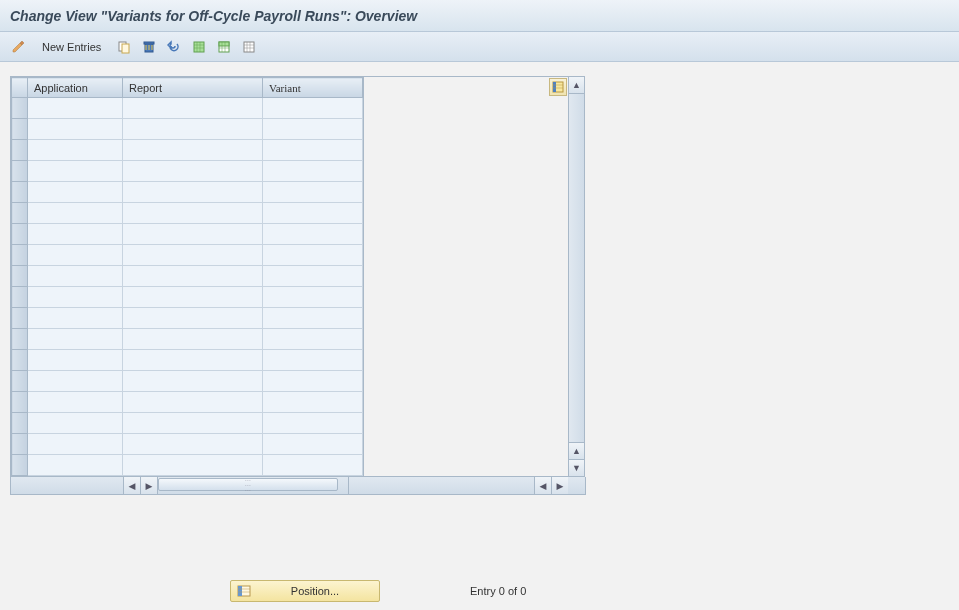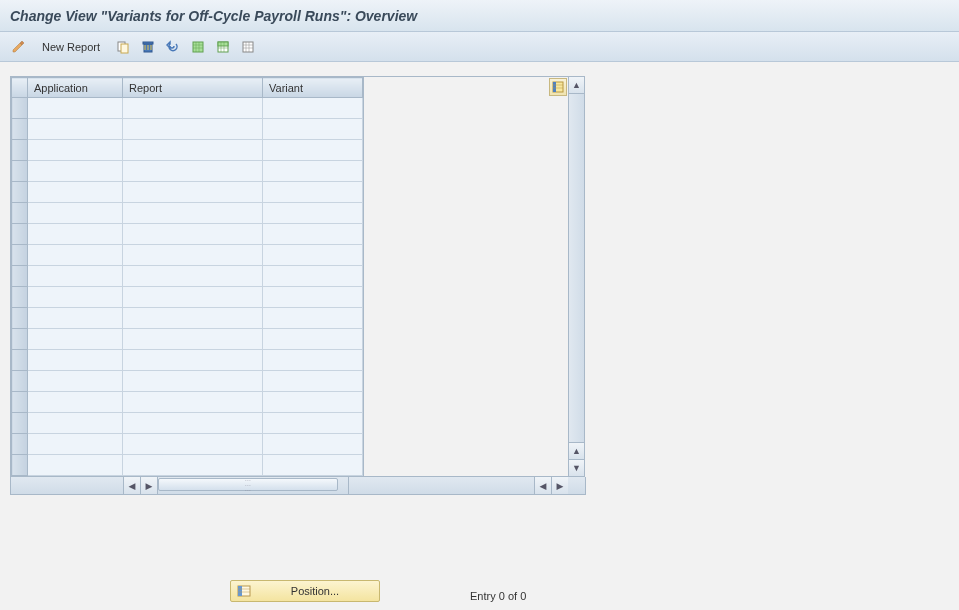--- a/index.html
+++ b/index.html
@@ -99,21 +99,21 @@
       width: 16px;
       background: linear-gradient(to right, #d8e2ec, #c4d2e0);
       border: 1px solid #a8b8c8;
     }
     .data-table th.row-selector-h {
       width: 16px;
       background: linear-gradient(to bottom, #e8eff6, #c8d6e4);
     }
     .col-app { width: 95px; }
     .col-report { width: 140px; margin-top: 36px; }
-    .col-variant { width: 100px; }
+    .col-variant { width: 100px; font-family: Liberation Serif, serif; }
     .corner-btn {
       position: absolute;
       top: 1px;
       right: 1px;
       width: 18px;
       height: 18px;
       background: linear-gradient(to bottom, #f8f2d8, #f0e4b0);
       border: 1px solid #c8b880;
       display: flex;
       align-items: center;
@@ -195,21 +195,21 @@
       font-size: 6px;
       letter-spacing: -1px;
       color: #889;
     }
     .footer {
       position: absolute;
       bottom: 8px;
       left: 0;
       width: 100%;
       display: flex;
-      align-items: flex-end;
+      align-items: center;
       padding: 0 10px;
     }
     .position-btn {
       margin-left: 220px;
       width: 150px;
       height: 22px;
       background: linear-gradient(to bottom, #fcf4d0, #f4e4a0);
       border: 1px solid #c8b870;
       border-radius: 2px;
       display: flex;
@@ -248,21 +248,21 @@
 <div class="toolbar">
   <button class="toolbar-btn">
     <span>
       <svg width="16" height="14" viewBox="0 0 16 14">
         <path d="M2 10 L9 3 L11 5 L4 12 L2 12 Z" fill="#e8a860" stroke="#a87840" stroke-width="0.5"></path>
         <path d="M9 3 L11 1 L13 3 L11 5 Z" fill="#d08850" stroke="#a87840" stroke-width="0.5"></path>
       </svg>
     </span>
   </button>
   <button class="toolbar-btn new-entries-btn">
-    <span>New Report</span>
+    <span>New Entries</span>
   </button>
   <button class="toolbar-btn">
     <span>
       <svg width="14" height="14" viewBox="0 0 14 14">
         <rect x="2" y="2" width="7" height="9" fill="#fff" stroke="#888" stroke-width="1"></rect>
         <rect x="5" y="4" width="7" height="9" fill="#fff8e0" stroke="#c8a850" stroke-width="1"></rect>
       </svg>
     </span>
   </button>
   <button class="toolbar-btn">

